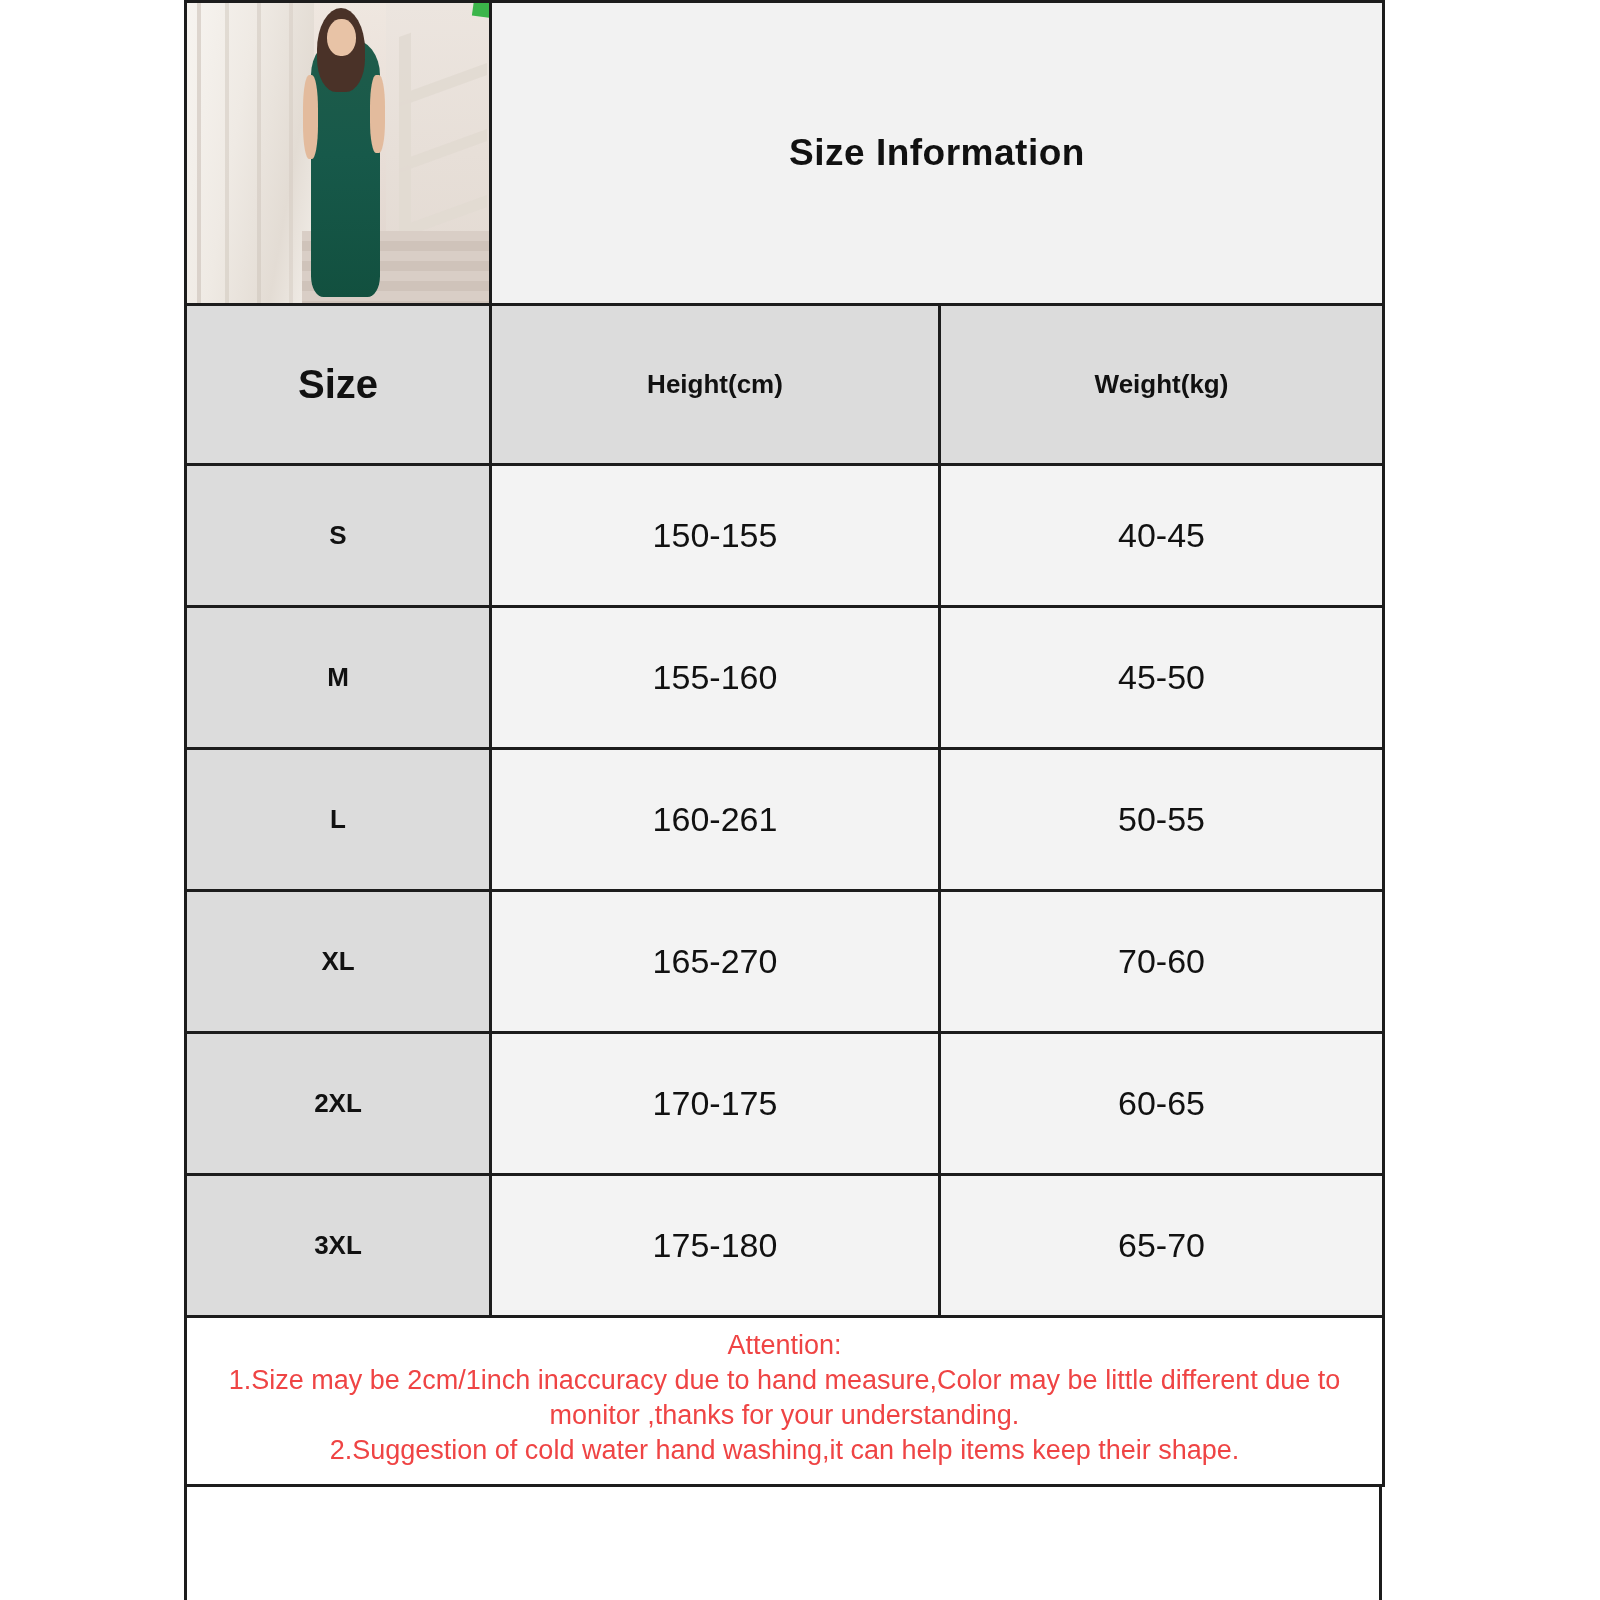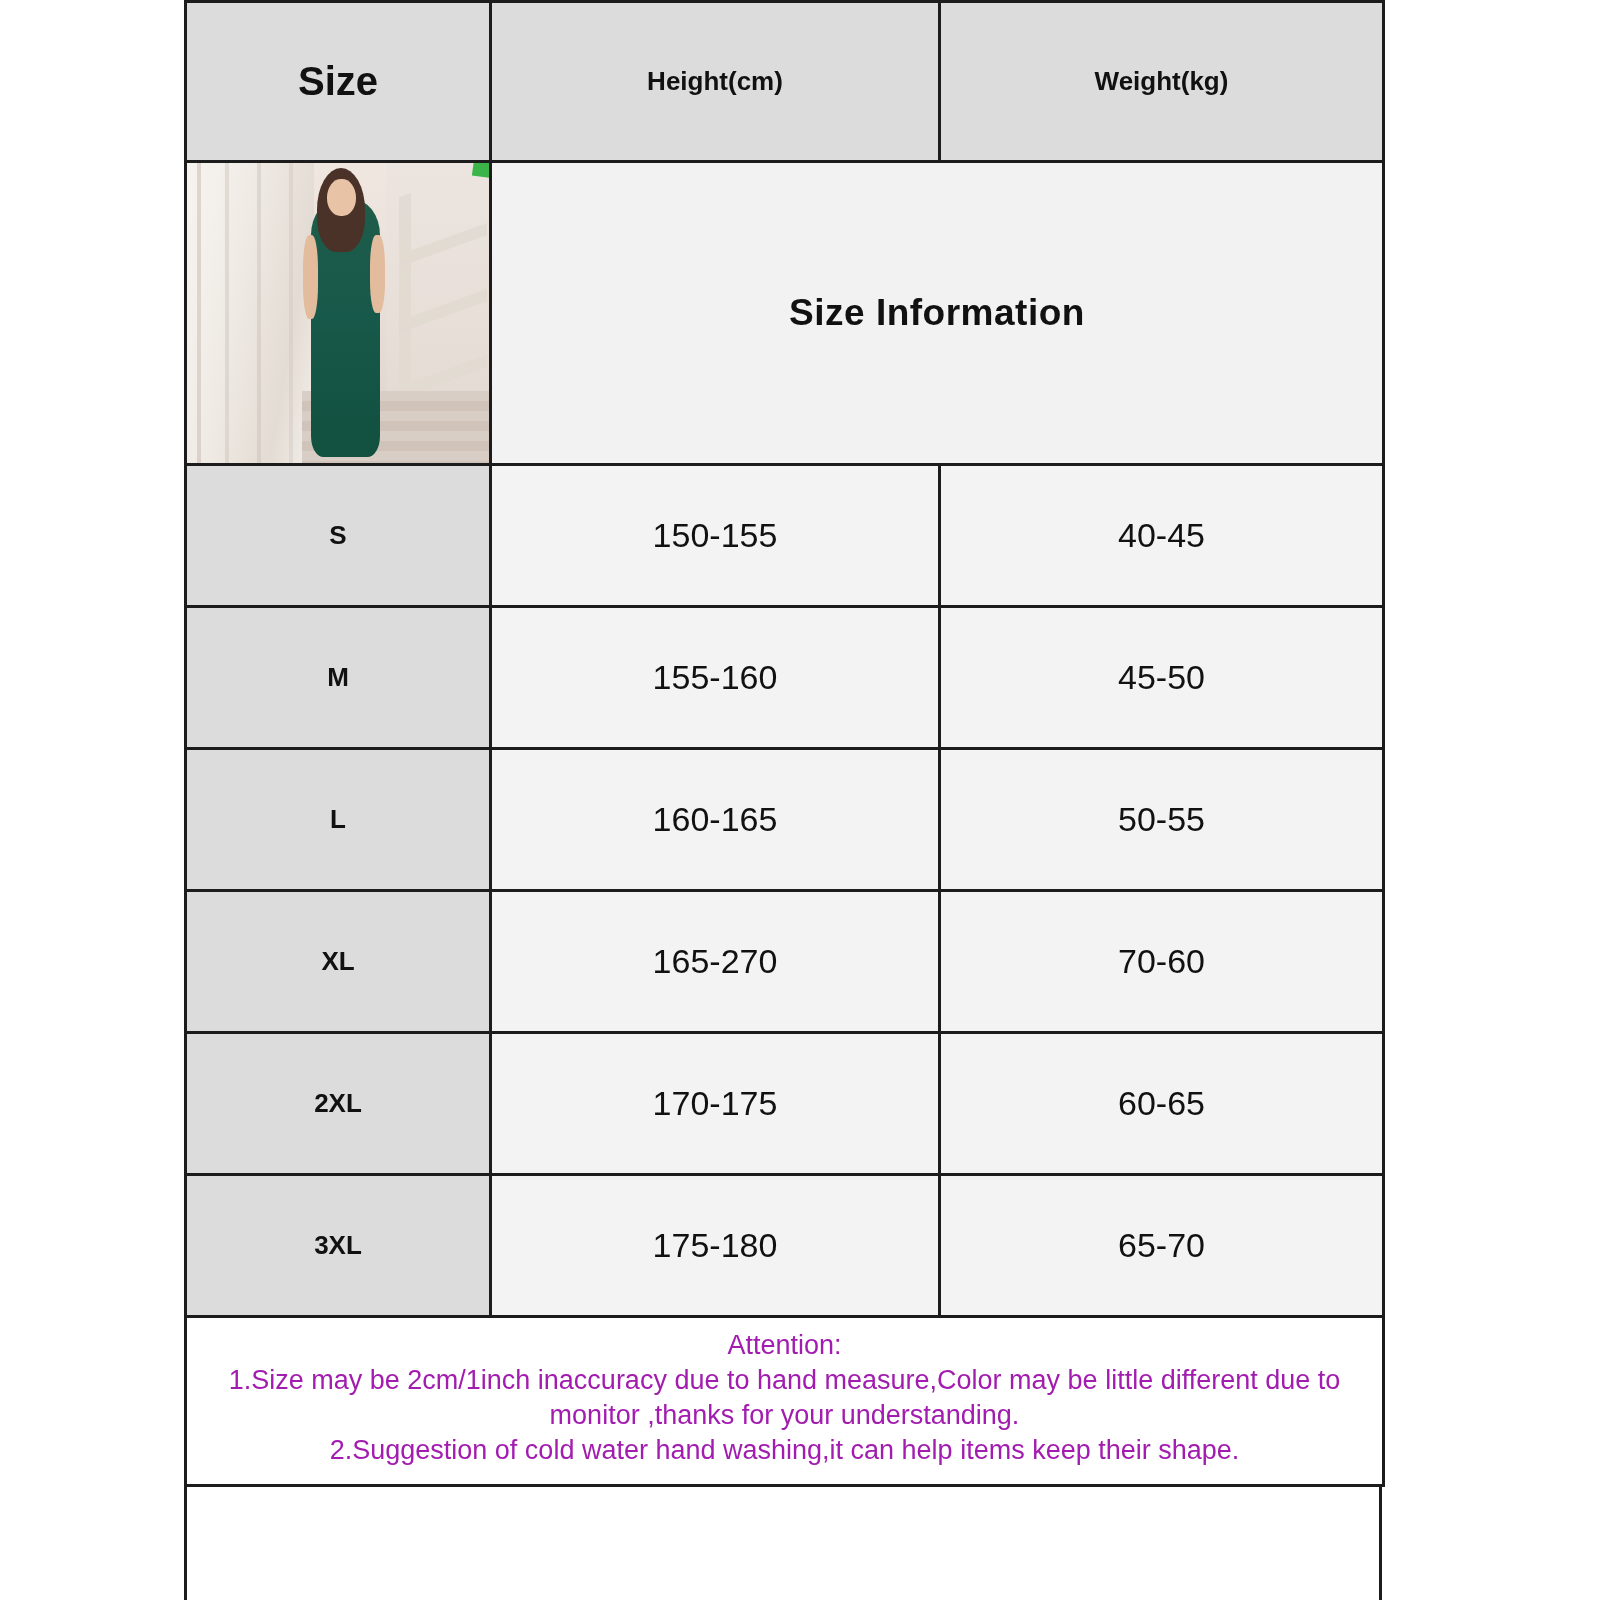--- a/index.html
+++ b/index.html
@@ -86,21 +86,21 @@
     background: #f3f3f3;
     font-size: 34px;
     font-weight: normal;
   }
   .note-cell {
     background: #ffffff;
     text-align: left;
     padding: 10px 14px 16px 14px;
     font-size: 27px;
     line-height: 1.30;
-    color: #a21caf;
+    color: #ef4444;
     border-top: 3px solid #1c1c1c;
     border-bottom: none;
   }
   .note-line { white-space: nowrap; }
   .note-wrap { white-space: normal; }
 
   
   .photo {
     position: absolute;
     inset: 0;
@@ -210,26 +210,20 @@
 <div class="page">
   <div class="sheet"></div>
 
   <table class="size-table">
     <colgroup>
       <col class="c1">
         <col class="c2">
         <col class="c3">
     </colgroup>
     <tbody>
-      <tr>
-        <td class="hdr size-hdr">Size</td>
-        <td class="hdr">Height(cm)</td>
-        <td class="hdr">Weight(kg)</td>
-      </tr>
-
       <tr>
         <td class="photo-cell">
           <div class="photo">
             <div class="ph-curtain"></div>
             <div class="ph-wallpanel">
               <div class="ph-chev" style="top:6%"></div>
               <div class="ph-chev" style="top:28%"></div>
               <div class="ph-chev" style="top:50%"></div>
               <div class="ph-chev" style="top:72%"></div>
             </div>
@@ -239,32 +233,38 @@
             <div class="ph-arm2"></div>
             <div class="ph-head"></div>
             <div class="ph-hair"></div>
           </div>
           <div class="photo-overlay-green"></div>
         </td>
         <td class="title-cell" colspan="2">Size Information</td>
       </tr>
 
       <tr>
+        <td class="hdr size-hdr">Size</td>
+        <td class="hdr">Height(cm)</td>
+        <td class="hdr">Weight(kg)</td>
+      </tr>
+
+      <tr>
         <td class="rowcell-label">S</td>
         <td class="rowcell-val">150-155</td>
         <td class="rowcell-val">40-45</td>
       </tr>
       <tr>
         <td class="rowcell-label">M</td>
         <td class="rowcell-val">155-160</td>
         <td class="rowcell-val">45-50</td>
       </tr>
       <tr>
         <td class="rowcell-label">L</td>
-        <td class="rowcell-val">160-165</td>
+        <td class="rowcell-val">160-261</td>
         <td class="rowcell-val">50-55</td>
       </tr>
       <tr>
         <td class="rowcell-label">XL</td>
         <td class="rowcell-val">165-270</td>
         <td class="rowcell-val">70-60</td>
       </tr>
       <tr>
         <td class="rowcell-label">2XL</td>
         <td class="rowcell-val">170-175</td>

